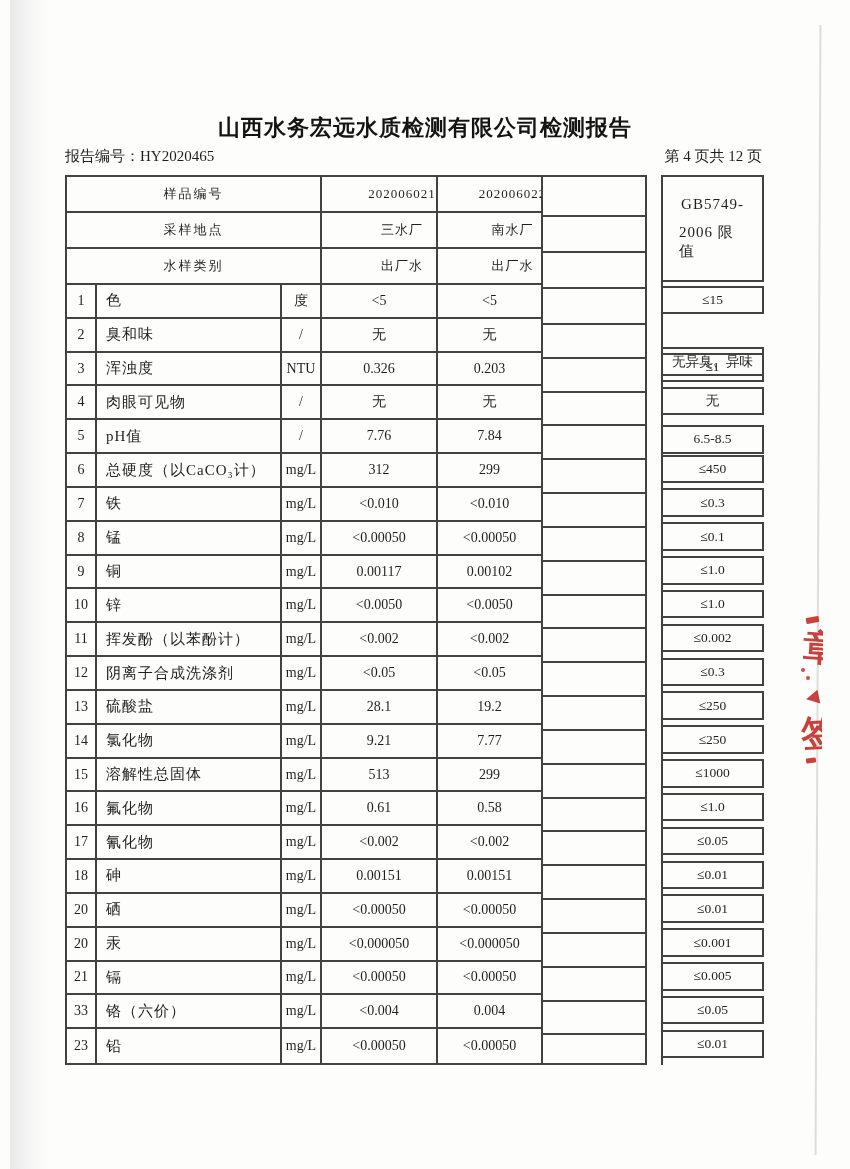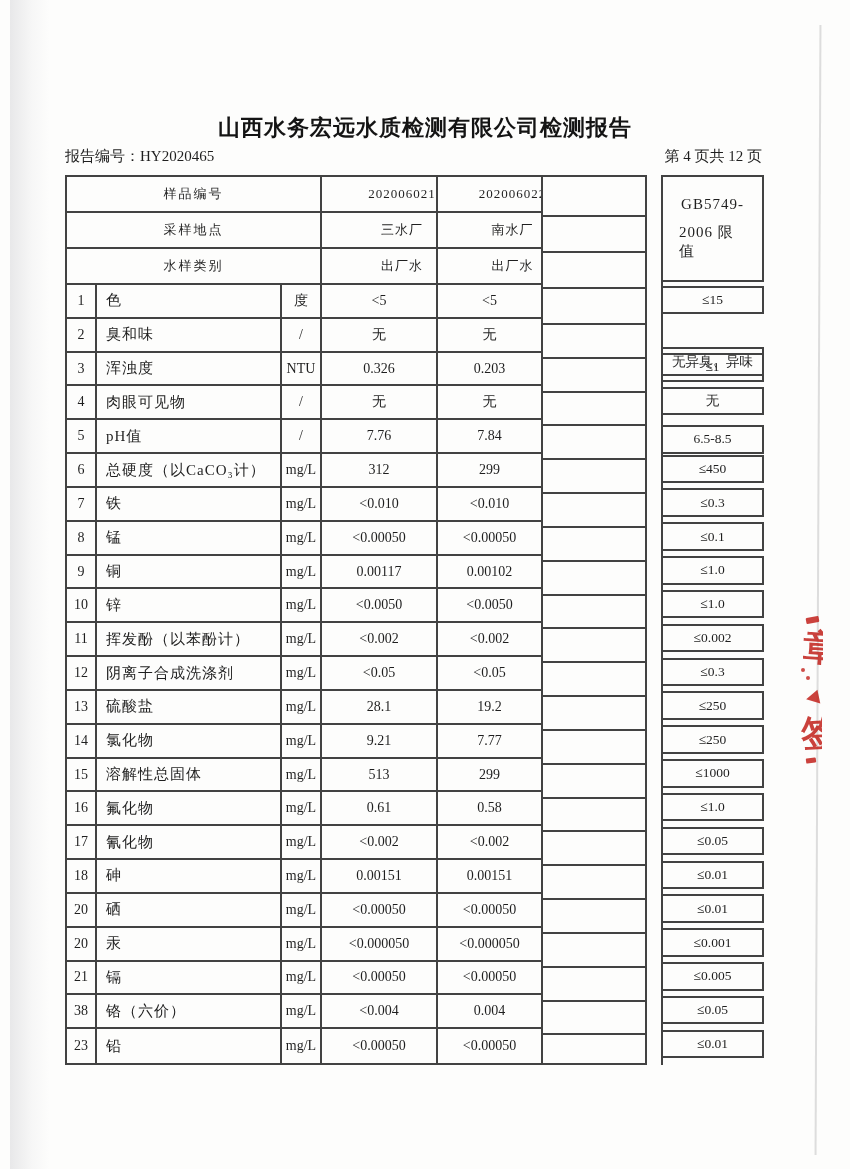--- a/index.html
+++ b/index.html
@@ -193,21 +193,21 @@
         <div class="cell">mg/L</div>
         <div class="cell">&lt;0.000050</div>
         <div class="cell">&lt;0.000050</div>
         <div class="cell nr">&lt;0.000050</div>
         <div class="cell">21</div>
         <div class="cell name">镉</div>
         <div class="cell">mg/L</div>
         <div class="cell">&lt;0.00050</div>
         <div class="cell">&lt;0.00050</div>
         <div class="cell nr">&lt;0.00050</div>
-        <div class="cell">38</div>
+        <div class="cell">33</div>
         <div class="cell name">铬（六价）</div>
         <div class="cell">mg/L</div>
         <div class="cell">&lt;0.004</div>
         <div class="cell">0.004</div>
         <div class="cell nr">&lt;0.004</div>
         <div class="cell nb">23</div>
         <div class="cell name nb">铅</div>
         <div class="cell nb">mg/L</div>
         <div class="cell nb">&lt;0.00050</div>
         <div class="cell nb">&lt;0.00050</div>

